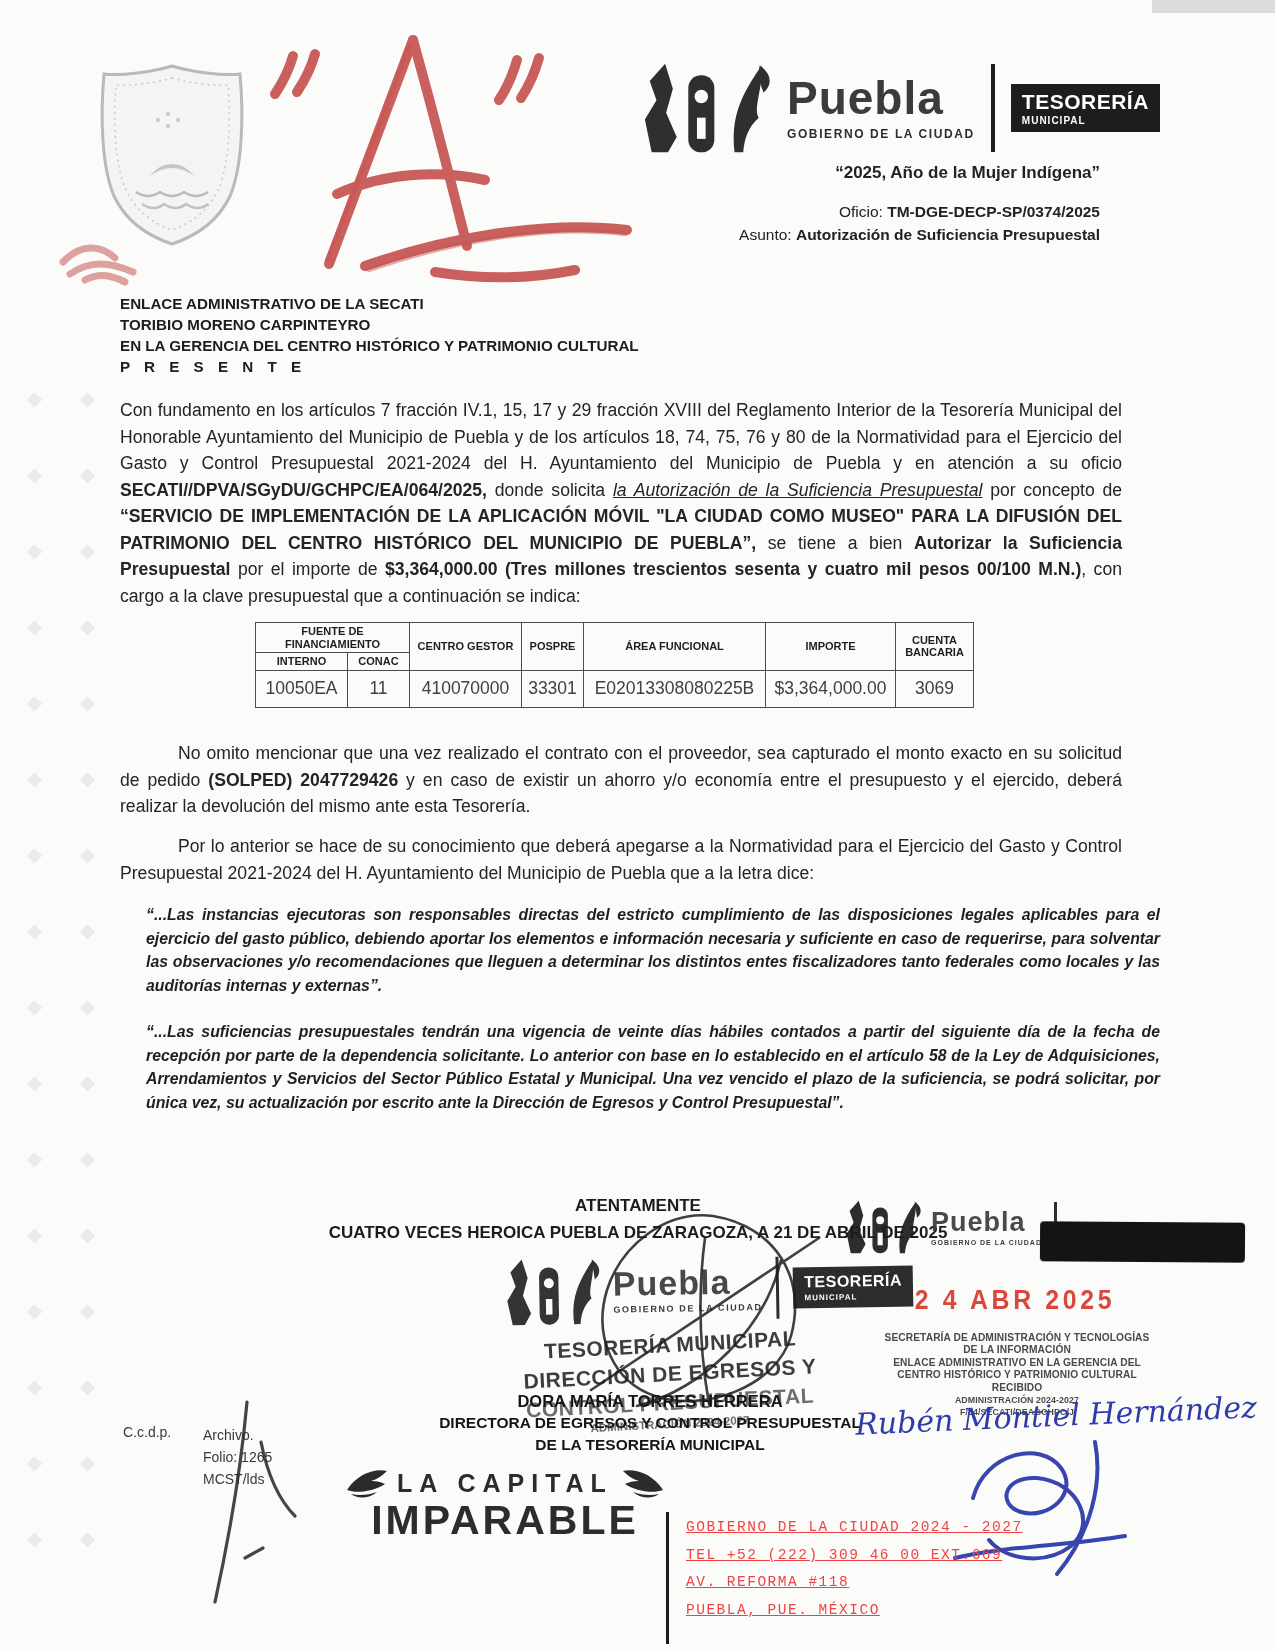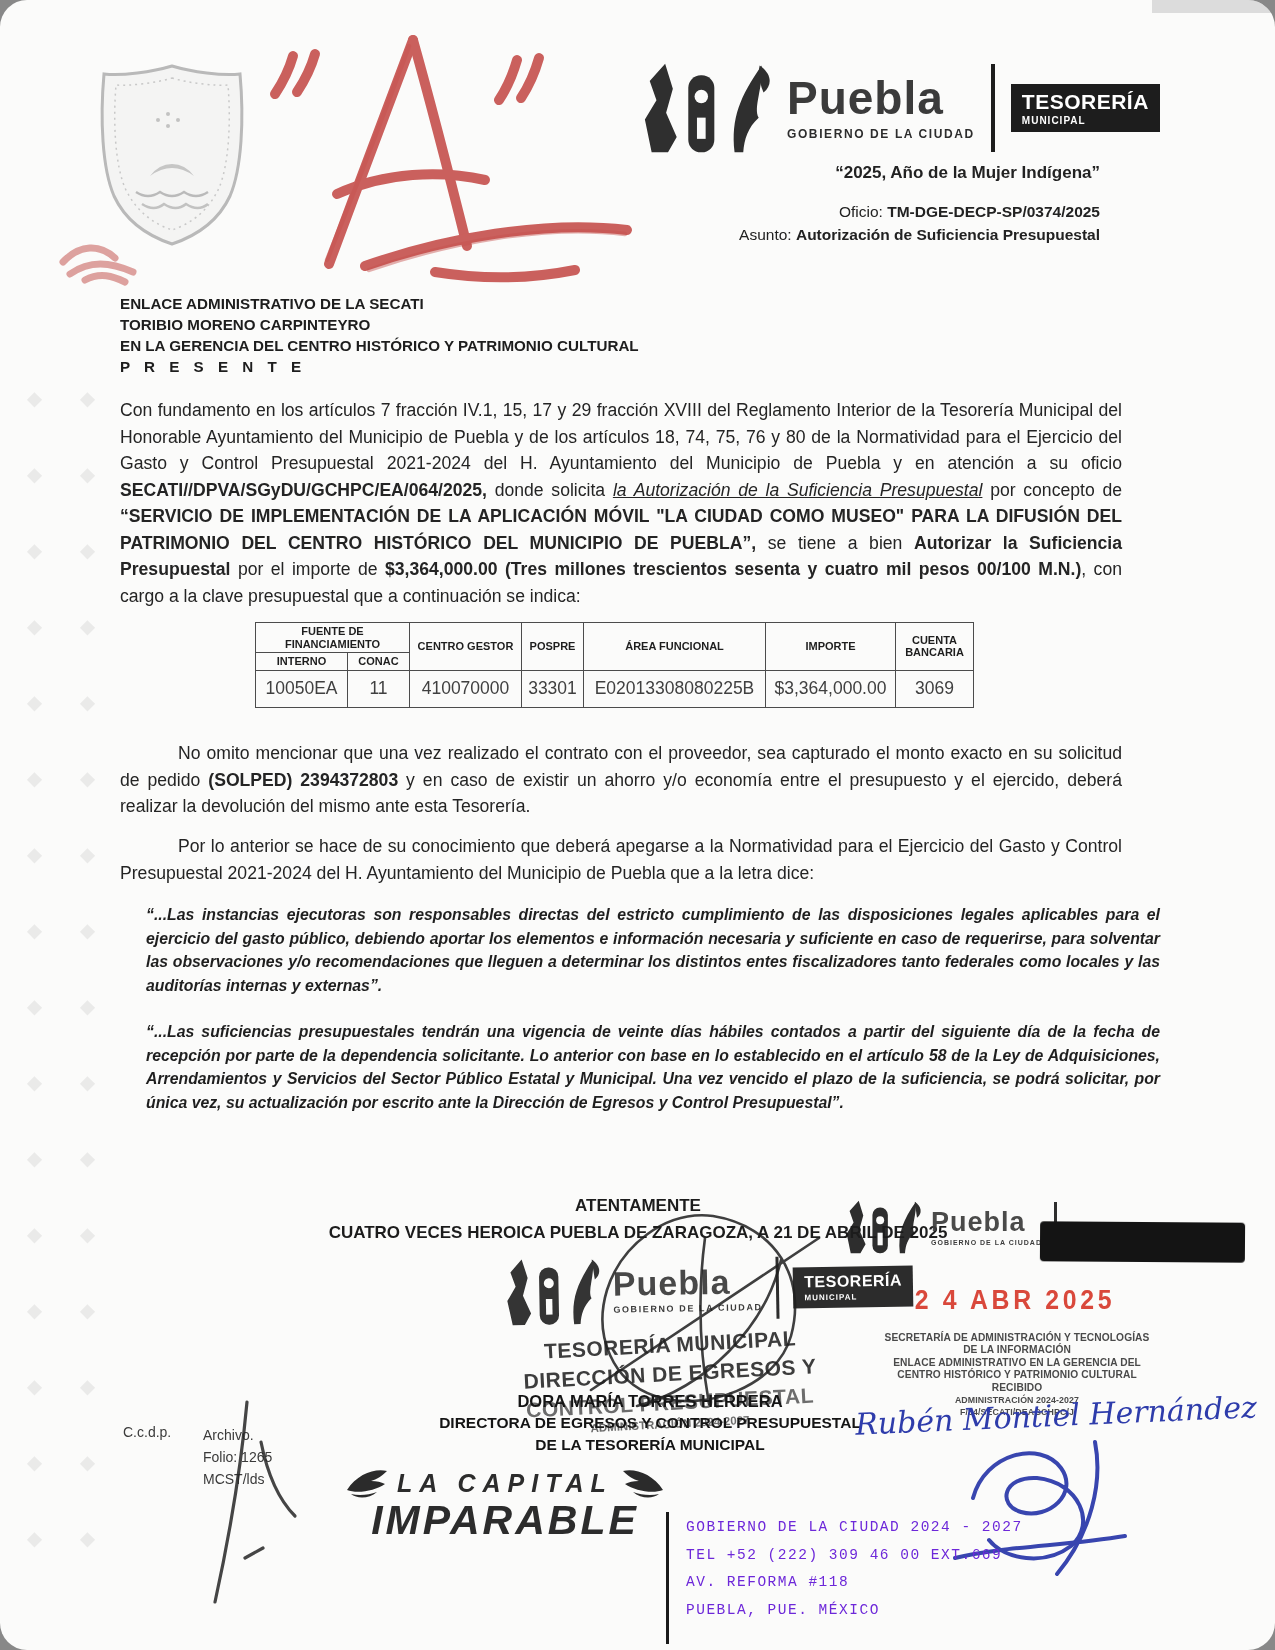--- a/index.html
+++ b/index.html
@@ -1,19 +1,19 @@
 <!DOCTYPE html>
 <html><head>
 <meta charset="utf-8">
 <style>
   html,body{margin:0;padding:0;background:#888;}
   .page{
     position:relative; width:1275px; height:1650px; margin:0 auto;
     background:#fbfbfa; overflow:hidden;
-    font-family:"Liberation Sans",sans-serif; color:#232323;border-radius:27px;
+    font-family:"Liberation Sans",sans-serif; color:#232323;
   }
   .abs{position:absolute;}
   .b{font-weight:700;}
   .i{font-style:italic;text-decoration:underline;}
 
   
   .corner-sliver{left:1152px;top:0;width:123px;height:13px;background:#c2c2c2;opacity:.55;}
   .hdr-brand{left:642px;top:58px;display:flex;align-items:center;gap:10px;}
   .brand-word{font-size:46px;font-weight:700;color:#3b3b3b;line-height:1;letter-spacing:1px;}
   .brand-tag{font-size:12px;font-weight:700;color:#2d2d2d;letter-spacing:1.6px;margin-top:6px;}
@@ -71,27 +71,27 @@
               font-size:27px;font-weight:700;letter-spacing:4px;transform:scaleX(.92);}
   .rcv-text{left:852px;top:1332px;width:330px;text-align:center;font-weight:700;color:#4a4a4a;
             font-size:10.2px;line-height:12.4px;letter-spacing:.1px;}
   .rcv-text div:nth-child(n+6){font-size:8.8px;}
   .hand-name{left:855px;top:1398px;font-family:"DejaVu Serif",serif;font-style:italic;
              font-size:30px;color:#2e3cab;transform:rotate(-2.5deg);white-space:nowrap;}
 
   
   .ccdp-label{left:123px;top:1424px;font-size:14px;color:#3a3a3a;}
   .ccdp-lines{left:203px;top:1424px;font-size:14px;line-height:22px;color:#3a3a3a;}
-  .capital{left:340px;top:1468px;width:330px;text-align:center;color:#2c2c2c;font-style:italic;}
+  .capital{left:340px;top:1468px;width:330px;text-align:center;color:#2c2c2c;}
   .capital-row{display:flex;align-items:center;justify-content:center;gap:8px;}
   .capital-t1{font-size:25px;font-weight:700;letter-spacing:7px;}
   .capital-t2{font-size:41px;font-weight:700;letter-spacing:3px;line-height:1;margin-top:2px;}
   .tw-bar{left:666px;top:1512px;width:3px;height:132px;background:#1a1a1a;}
   .tw-text{left:686px;top:1514px;font-family:"Liberation Mono",monospace;font-size:14.5px;
-           color:#6d28d9;line-height:27.5px;letter-spacing:1.5px;white-space:nowrap;}
+           color:#ef4444;line-height:27.5px;letter-spacing:1.5px;white-space:nowrap;text-decoration:underline;}
 
   
   .wm{left:24px;top:360px;width:90px;height:1260px;white-space:pre-line;
       font-size:20px;line-height:76px;letter-spacing:16px;color:rgba(60,60,60,.085);text-align:center;}
 </style>
 </head>
 <body>
 
 <div class="page">
 
@@ -221,21 +221,21 @@
         <td>11</td>
         <td>410070000</td>
         <td>33301</td>
         <td>E02013308080225B</td>
         <td>$3,364,000.00</td>
         <td>3069</td>
       </tr>
     </tbody>
   </table>
 
-  <div id="p2" class="abs para ind"><span>No omito mencionar que una vez realizado el contrato con el proveedor, sea capturado el monto exacto en su solicitud de pedido </span><span class="b">(SOLPED) 2394372803</span><span> y en caso de existir un ahorro y/o economía entre el presupuesto y el ejercido, deberá realizar la devolución del mismo ante esta Tesorería.</span></div>
+  <div id="p2" class="abs para ind"><span>No omito mencionar que una vez realizado el contrato con el proveedor, sea capturado el monto exacto en su solicitud de pedido </span><span class="b">(SOLPED) 2047729426</span><span> y en caso de existir un ahorro y/o economía entre el presupuesto y el ejercido, deberá realizar la devolución del mismo ante esta Tesorería.</span></div>
   <div id="p3" class="abs para ind">Por lo anterior se hace de su conocimiento que deberá apegarse a la Normatividad para el Ejercicio del Gasto y Control Presupuestal 2021-2024 del H. Ayuntamiento del Municipio de Puebla que a la letra dice:</div>
 
   <div id="q1" class="abs quote">“...Las instancias ejecutoras son responsables directas del estricto cumplimiento de las disposiciones legales aplicables para el ejercicio del gasto público, debiendo aportar los elementos e información necesaria y suficiente en caso de requerirse, para solventar las observaciones y/o recomendaciones que lleguen a determinar los distintos entes fiscalizadores tanto federales como locales y las auditorías internas y externas”.</div>
   <div id="q2" class="abs quote">“...Las suficiencias presupuestales tendrán una vigencia de veinte días hábiles contados a partir del siguiente día de la fecha de recepción por parte de la dependencia solicitante. Lo anterior con base en lo establecido en el artículo 58 de la Ley de Adquisiciones, Arrendamientos y Servicios del Sector Público Estatal y Municipal. Una vez vencido el plazo de la suficiencia, se podrá solicitar, por única vez, su actualización por escrito ante la Dirección de Egresos y Control Presupuestal”.</div>
 
 
   <div class="abs attn">
     <div>ATENTAMENTE</div>
     <div>CUATRO VECES HEROICA PUEBLA DE ZARAGOZA, A 21 DE ABRIL DE 2025</div>
   </div>

